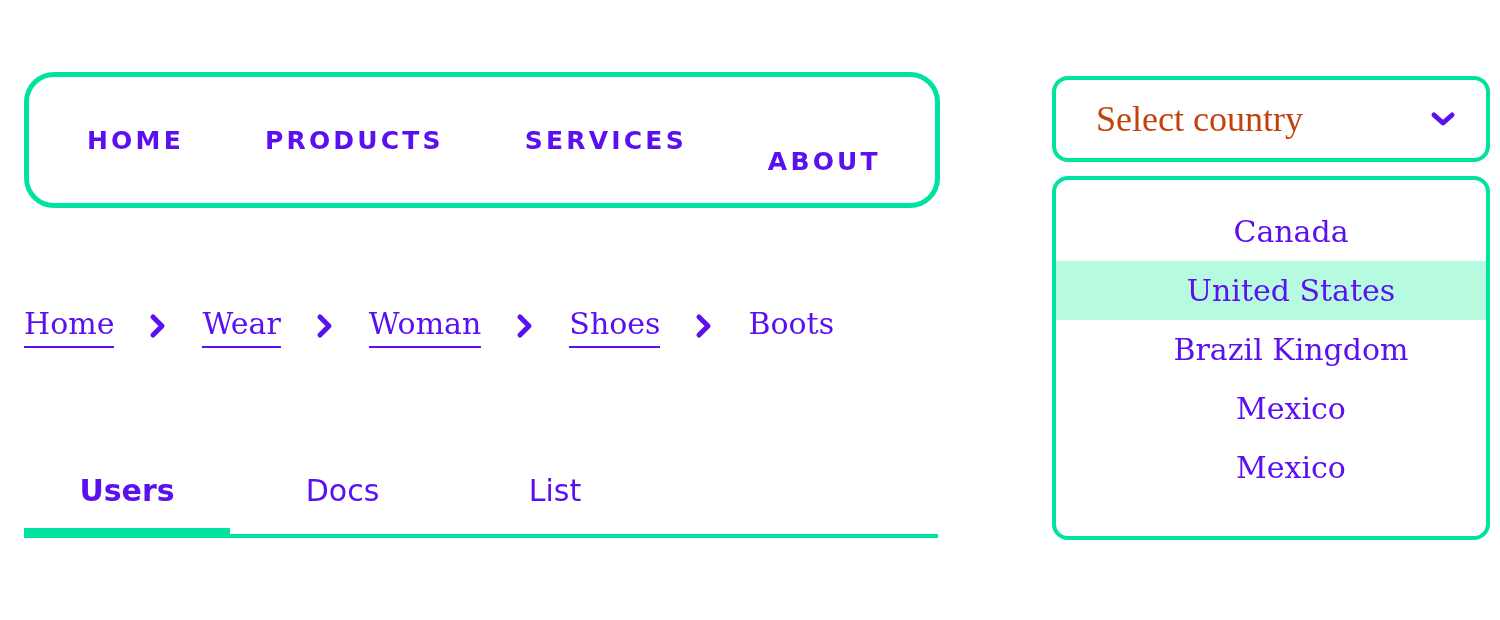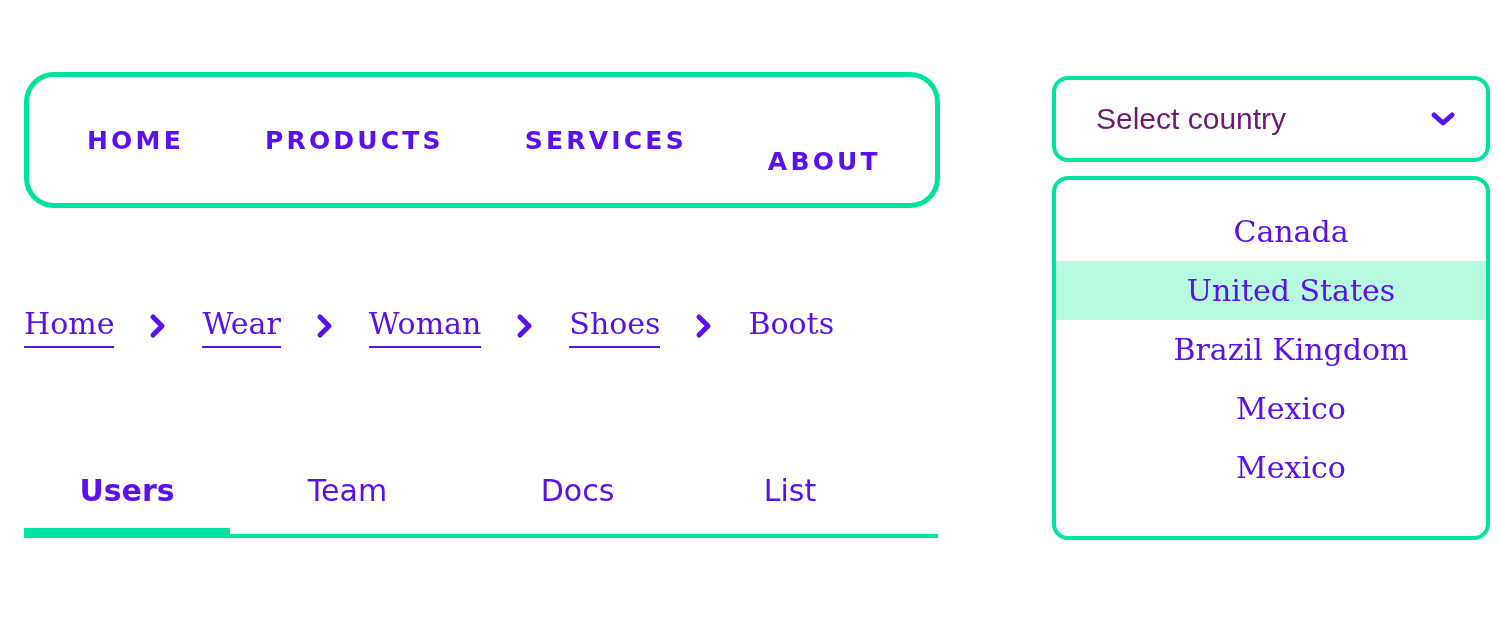--- a/index.html
+++ b/index.html
@@ -150,23 +150,23 @@
     background: #ffffff;
     border: 4px solid #00e3a0;
     border-radius: 16px;
     display: flex;
     align-items: center;
     padding: 0 26px 0 40px;
     cursor: pointer;
   }
   .select-value {
     flex: 1;
-    font-family: Liberation Sans, sans-serif;
-    font-size: 30px;
-    color: #701a75;
+    font-family: Liberation Serif, serif;
+    font-size: 36px;
+    color: #c2410c;
     white-space: nowrap;
   }
   .select-chevron {
     display: flex;
     align-items: center;
     justify-content: center;
     width: 34px;
     height: 34px;
   }
   .select-chevron svg { display: block; }
@@ -233,21 +233,20 @@
       <svg width="20" height="30" viewBox="0 0 20 30" fill="none">
         <path d="M5 6 L14 15 L5 24" stroke="#5b10f0" stroke-width="5" stroke-linecap="round" stroke-linejoin="round"></path>
       </svg>
     </span>
     <span class="crumb current">Boots</span>
   </nav>
 
   <div class="tabs">
     <div class="tabs-row">
       <div class="tab tab-0 active">Users</div>
-      <div class="tab tab-1">Team</div>
       <div class="tab tab-2">Docs</div>
       <div class="tab tab-3">List</div>
     </div>
     <div class="tabs-track">
       <div class="tabs-track-line"></div>
       <div class="tabs-indicator"></div>
     </div>
   </div>
 
   <div class="select-box">

